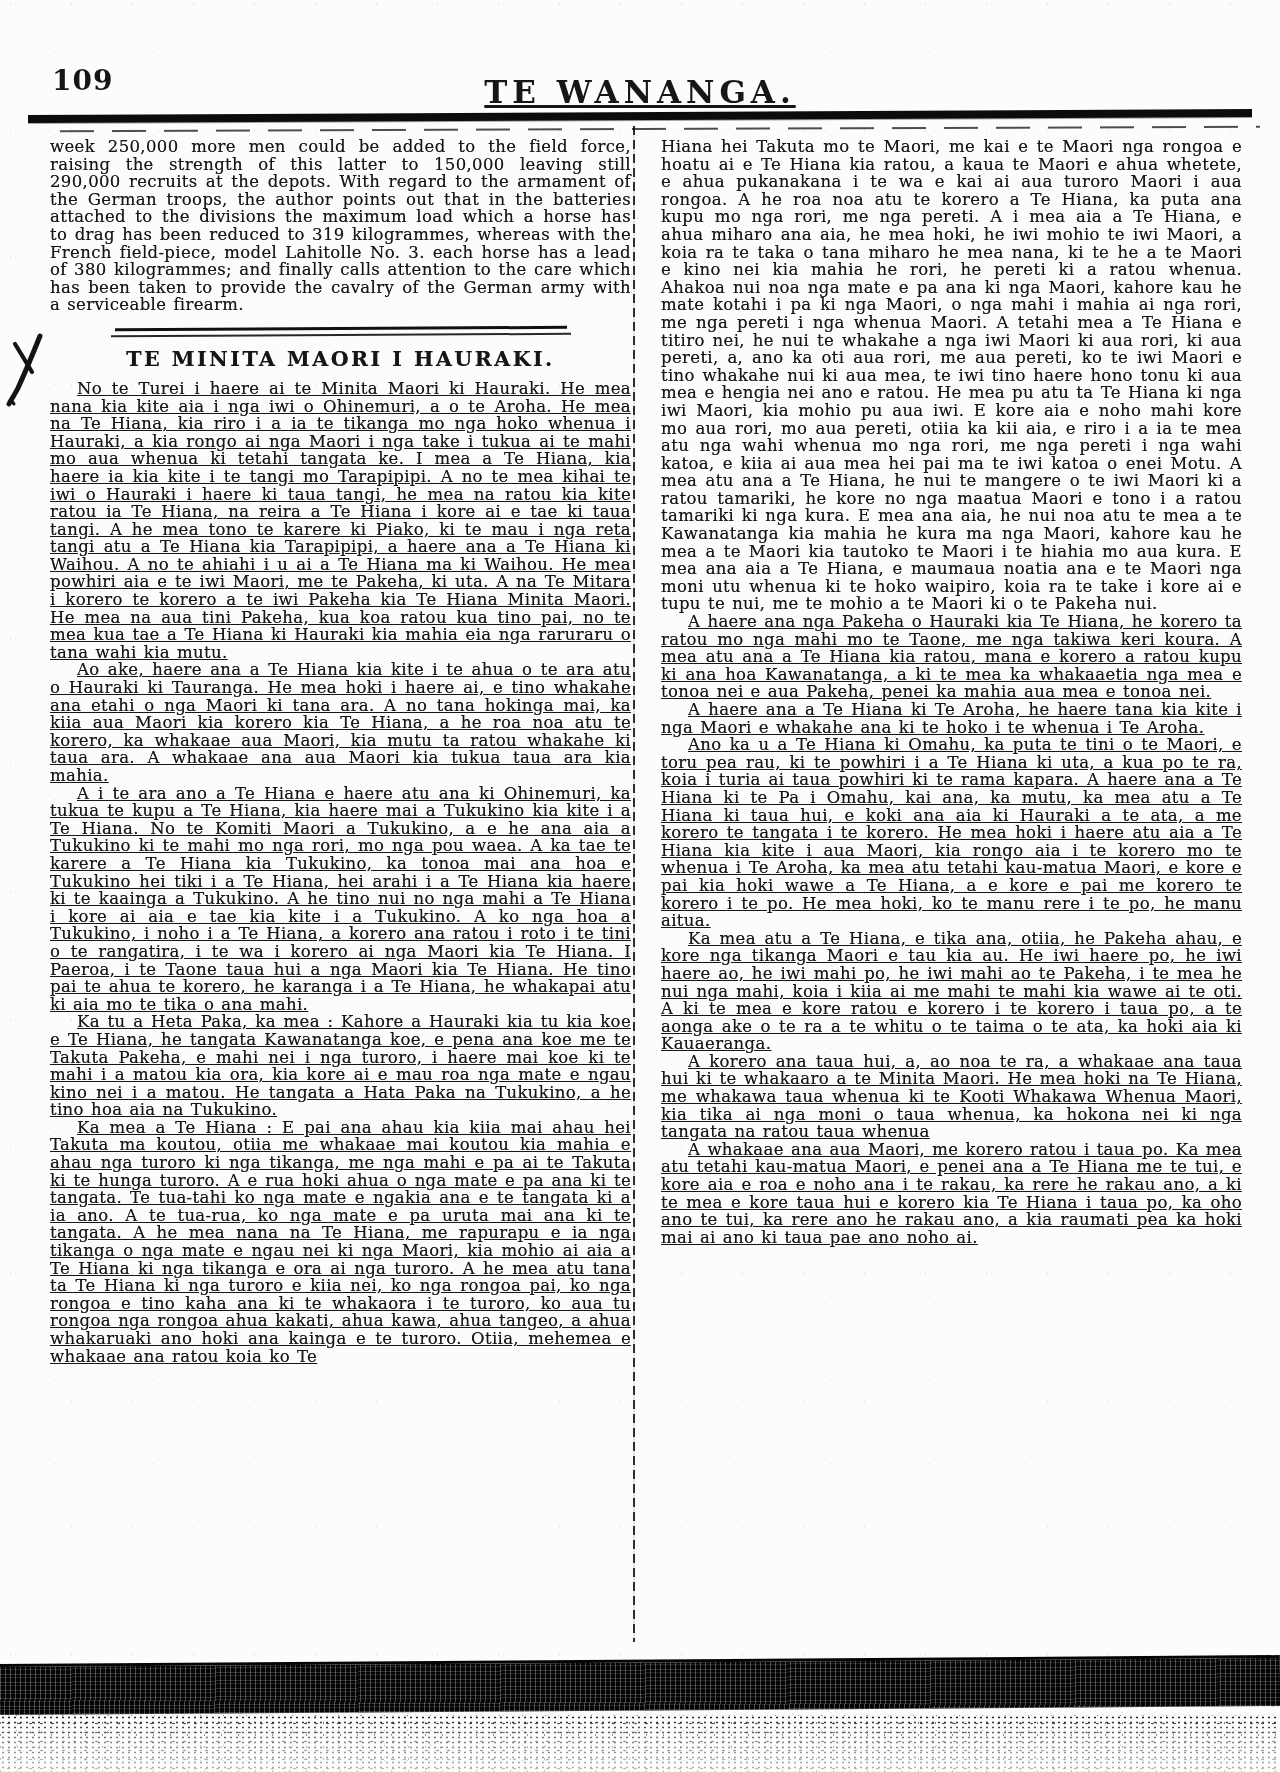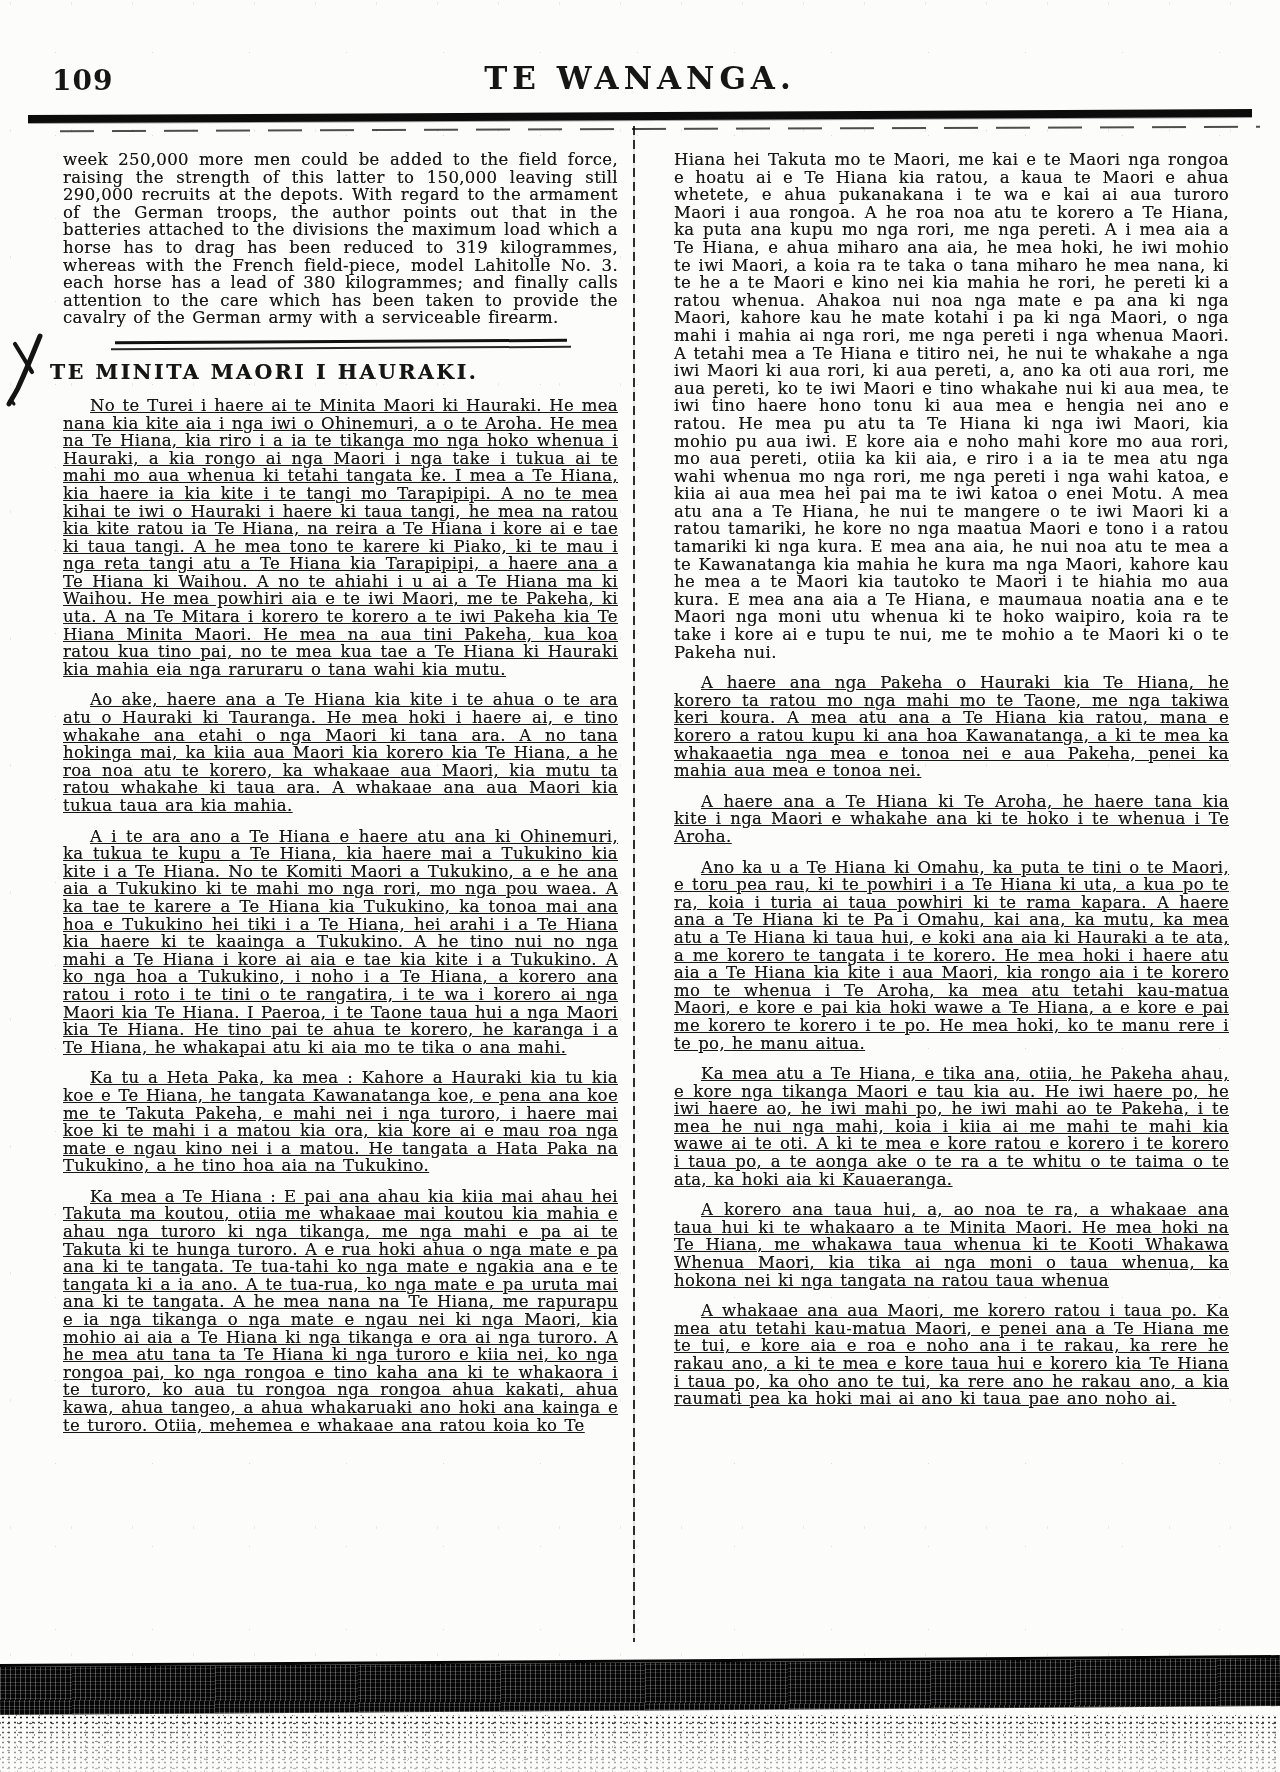--- a/index.html
+++ b/index.html
@@ -22,23 +22,23 @@
     background-size: 97px 83px, 61px 127px;
     background-position: 7px 11px, 41px 67px;
     opacity: .5;
   }
 
   .page-number {
     position: absolute; left: 52px; top: 64px;
     font-size: 28px; font-weight: 700; letter-spacing: 1px;
   }
   .masthead {
-    position: absolute; top: 60px; left: 0; width: 100%;
+    position: absolute; top: 74px; left: 0; width: 100%;
     text-align: center;
-    font-size: 31px; font-weight: 700; letter-spacing: 5px;
+    font-size: 31px; font-weight: 700; letter-spacing: 5px; text-decoration: underline;
   }
   .header-rule {
     position: absolute; top: 112px; left: 28px; width: 1224px; height: 8px;
     background: #0c0c0c;
     transform: rotate(-0.28deg);
     box-shadow: 0 1px 0 rgba(0,0,0,.35);
   }
   .header-rule-thin {
     position: absolute; top: 128px; left: 60px; width: 1200px; height: 2px;
     transform: rotate(-0.22deg);
@@ -53,39 +53,40 @@
     gap: 30px;
   }
   .col { width: 581px; }
 
   .col-divider {
     position: absolute; top: 126px; left: 633px; width: 2px; height: 1516px;
     background: repeating-linear-gradient(180deg, rgba(10,10,10,.85) 0 9px, rgba(10,10,10,.1) 9px 14px);
   }
 
   .para {
-    margin: 13px;
+    margin: 0;
     font-size: 16.5px;
     line-height: 17.6px;
     text-align: justify;
     letter-spacing: .35px;
     word-spacing: 1.5px;
     text-shadow: 0 0 .5px rgba(0,0,0,.55);
   }
   .indent { text-indent: 27px; text-decoration: underline; }
 
   .section-divider {
     width: 460px; margin: 13px auto 11px auto;
     transform: rotate(-0.3deg);
   }
   .section-divider .d1 { height: 3px; background: #111; margin: 0 4px; }
   .section-divider .d2 { height: 2px; background: #111; margin: 4px 0 0 0; opacity: .9; }
 
   .article-heading {
     margin: 0 0 9px 0;
+    text-align: center;
     font-size: 20.5px;
     font-weight: 700;
     letter-spacing: 2.5px;
     text-shadow: 0 0 .6px rgba(0,0,0,.6);
   }
 
   .x-mark {
     position: absolute; left: 6px; top: 330px; width: 46px; height: 80px;
   }
 

